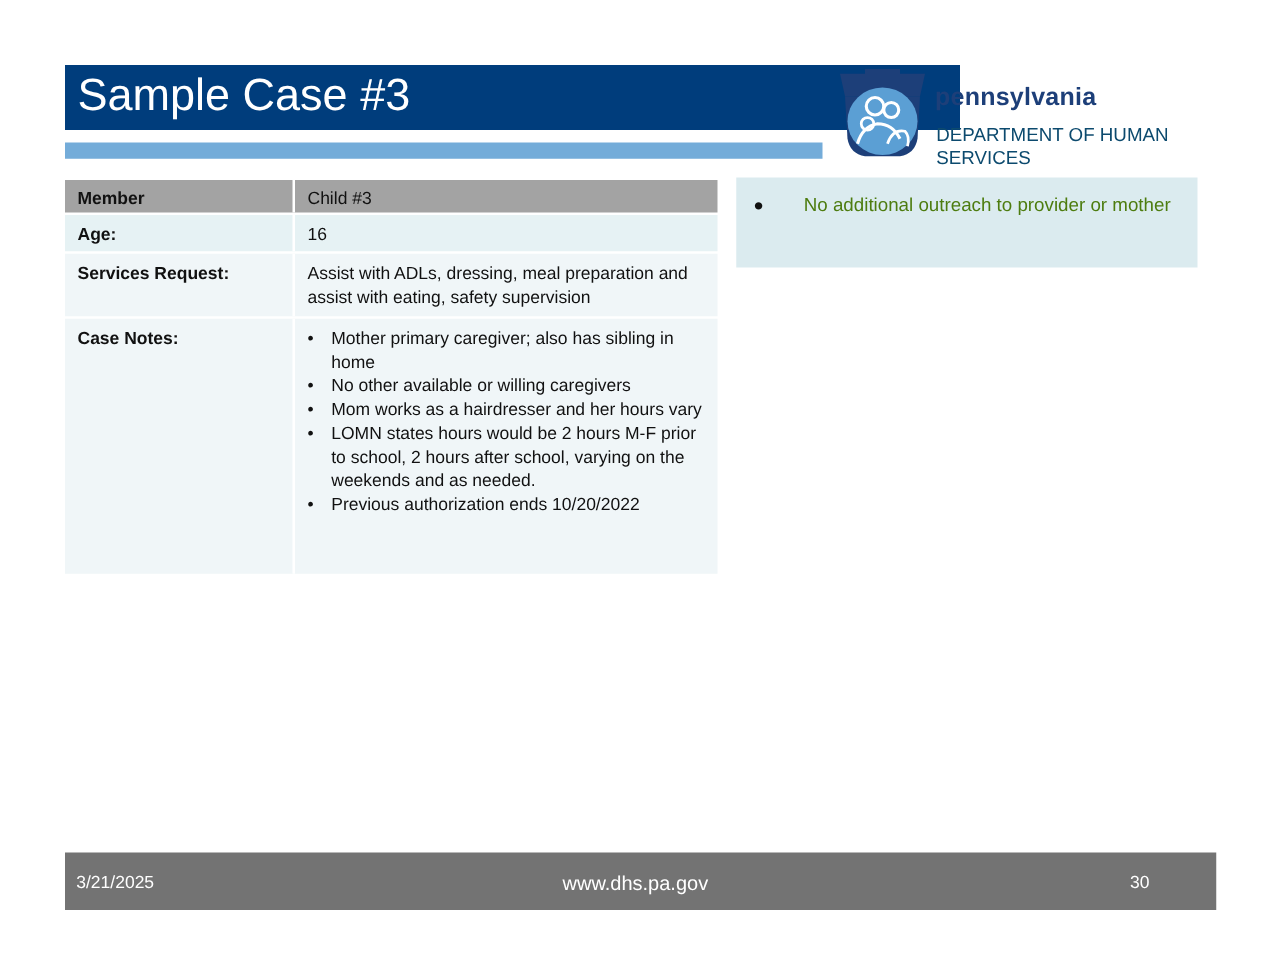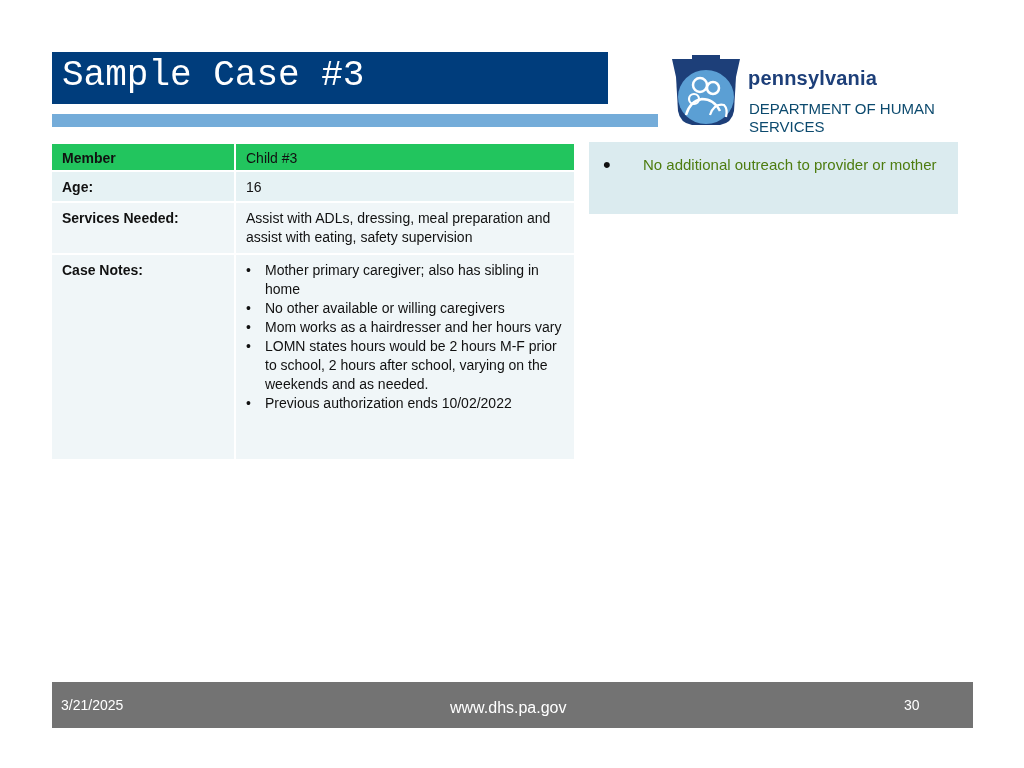--- a/index.html
+++ b/index.html
@@ -1,31 +1,31 @@
 <!DOCTYPE html>
 <html><head>
 <meta charset="utf-8">
 <style>
   html, body { margin:0; padding:0; }
   body { width:1024px; height:768px; background:#ffffff; position:relative; overflow:hidden;
          font-family:"Liberation Sans", sans-serif; color:#111; }
-  .title-bar { position:absolute; left:52px; top:52px; width:556px; height:52px; background:#003d7c;font-family:Liberation Mono, monospace; }
+  .title-bar { position:absolute; left:52px; top:52px; width:716px; height:52px; background:#003d7c; }
   .title-bar .title { position:absolute; left:10px; top:2px; color:#ffffff; font-size:36px; line-height:44px; }
   .title-thin { position:absolute; left:52px; top:104px; width:606px; height:10px; background:#ffffff; }
   .title-stripe { position:absolute; left:52px; top:114px; width:606px; height:13px; background:#74acd9; }
 
   .logo { position:absolute; left:670px; top:55px; width:340px; height:72px; }
   .logo .seal { position:absolute; left:0; top:0; width:72px; height:72px; }
   .logo .wordmark { position:absolute; left:78px; top:6px; color:#1d3f79; font-size:20px; font-weight:bold; letter-spacing:0.2px; line-height:34px; }
   .logo .dept { position:absolute; left:79px; top:45px; color:#0c4a6e; font-size:15px; line-height:18px; letter-spacing:0px; }
 
   .case-table { position:absolute; left:52px; top:142px; width:522px; border-collapse:separate; border-spacing:0 2px; font-size:14px; }
   .case-table td { vertical-align:top; padding:6px 9px 4px 10px; line-height:19px; }
   .case-table td.label { width:163px; font-weight:bold; border-right:2px solid #ffffff; }
-  .case-table tr.head td { background:#22c55e; padding-top:5px; padding-bottom:2px; }
+  .case-table tr.head td { background:#a3a3a3; padding-top:5px; padding-bottom:2px; }
   .case-table tr.even td { background:#e6f2f4;margin-left:44px; }
   .case-table tr.odd td  { background:#f0f6f8; }
   .case-table ul { margin:0; padding:0 0 0 19px; list-style:none; }
   .case-table ul li { position:relative; }
   .case-table ul li .bullet { position:absolute; left:-19px; top:0; }
 
   .callout { position:absolute; left:589px; top:142px; width:369px; height:72px; background:#dbebef; }
   .callout .bullet { position:absolute; left:14px; top:8px; font-size:22px; line-height:30px; }
   .callout .text { position:absolute; left:54px; top:7px; width:320px; font-size:15px; line-height:31px; color:#4d7c0f; }
 
@@ -62,32 +62,32 @@
   <tbody>
       <tr class="head">
     <td class="label">Member</td>
     <td>Child #3</td>
   </tr>
   <tr class="even" style="height:29px;">
     <td class="label">Age:</td>
     <td>16</td>
   </tr>
   <tr class="odd" style="height:50px;">
-    <td class="label">Services Needed:</td>
+    <td class="label">Services Request:</td>
     <td>Assist with ADLs, dressing, meal preparation and assist with eating, safety supervision</td>
   </tr>
   <tr class="odd" style="height:204px;">
     <td class="label">Case Notes:</td>
     <td>
       <ul>
         <li><span class="bullet">•</span><span>Mother primary caregiver; also has sibling in home</span></li>
         <li><span class="bullet">•</span><span>No other available or willing caregivers</span></li>
         <li><span class="bullet">•</span><span>Mom works as a hairdresser and her hours vary</span></li>
         <li><span class="bullet">•</span><span>LOMN states hours would be 2 hours M-F prior to school, 2 hours after school, varying on the weekends and as needed.</span></li>
-        <li><span class="bullet">•</span><span>Previous authorization ends 10/02/2022</span></li>
+        <li><span class="bullet">•</span><span>Previous authorization ends 10/20/2022</span></li>
       </ul>
     </td>
   </tr>
 </tbody>
   </table>
 
 <div class="callout">
   <span class="bullet">•</span>
   <div class="text">No additional outreach to provider or mother</div>
 </div>

